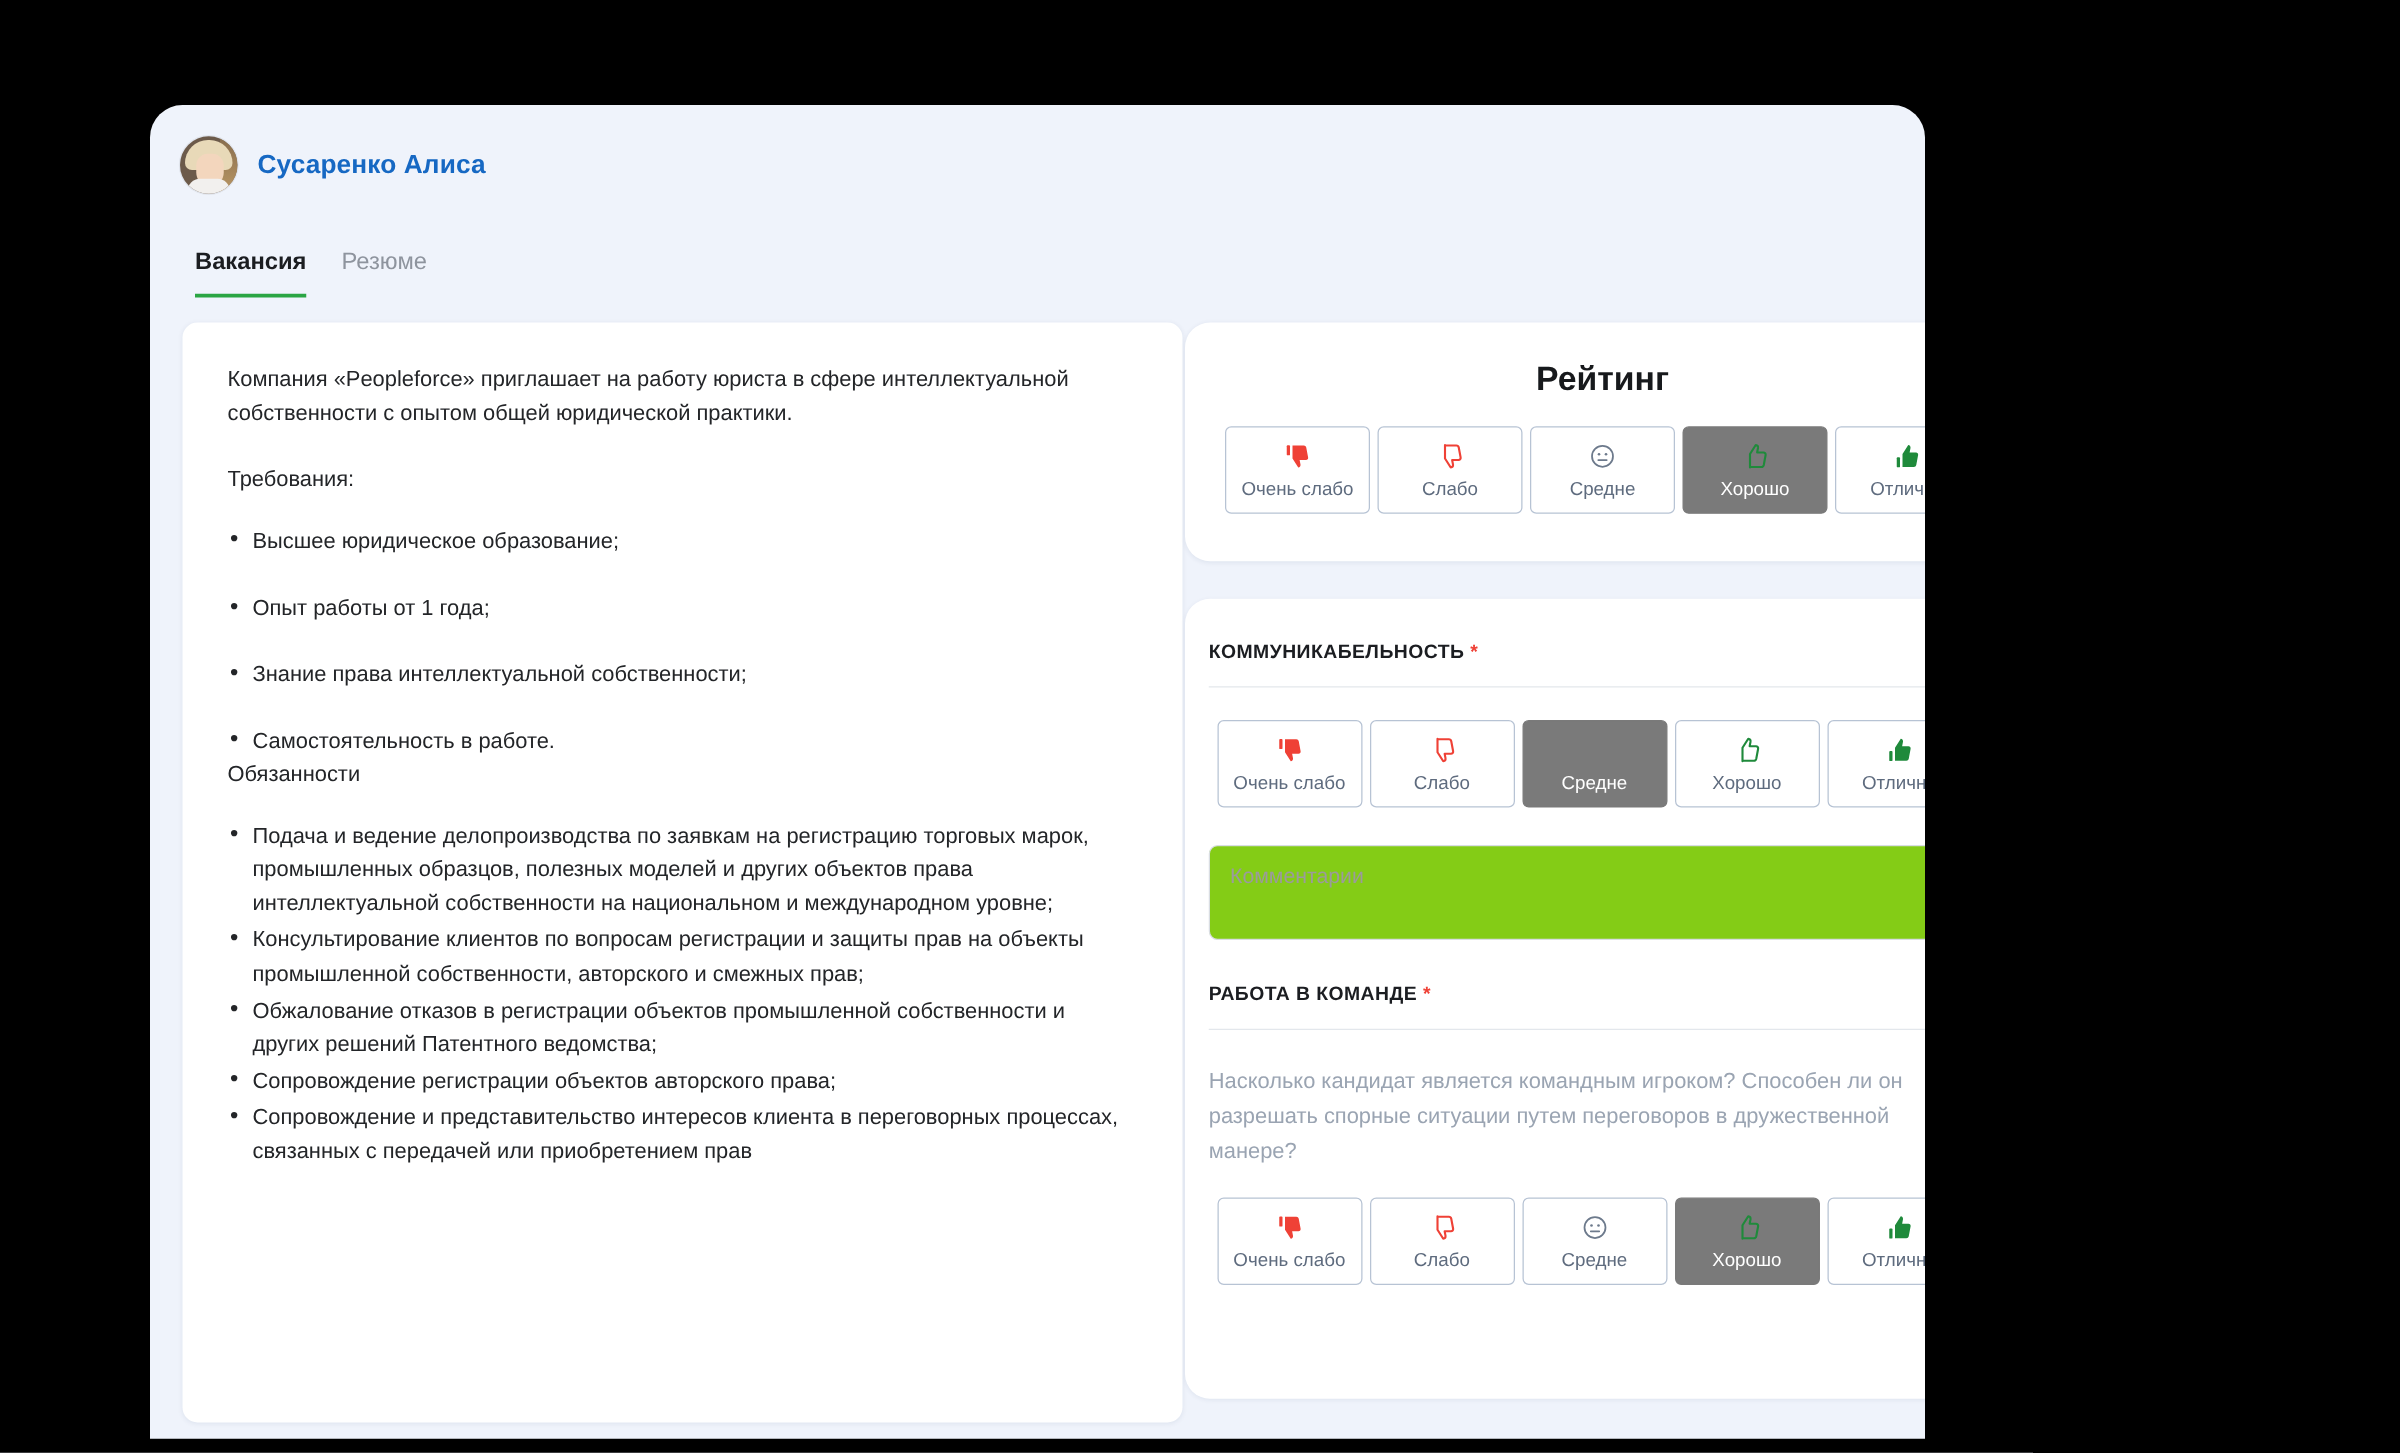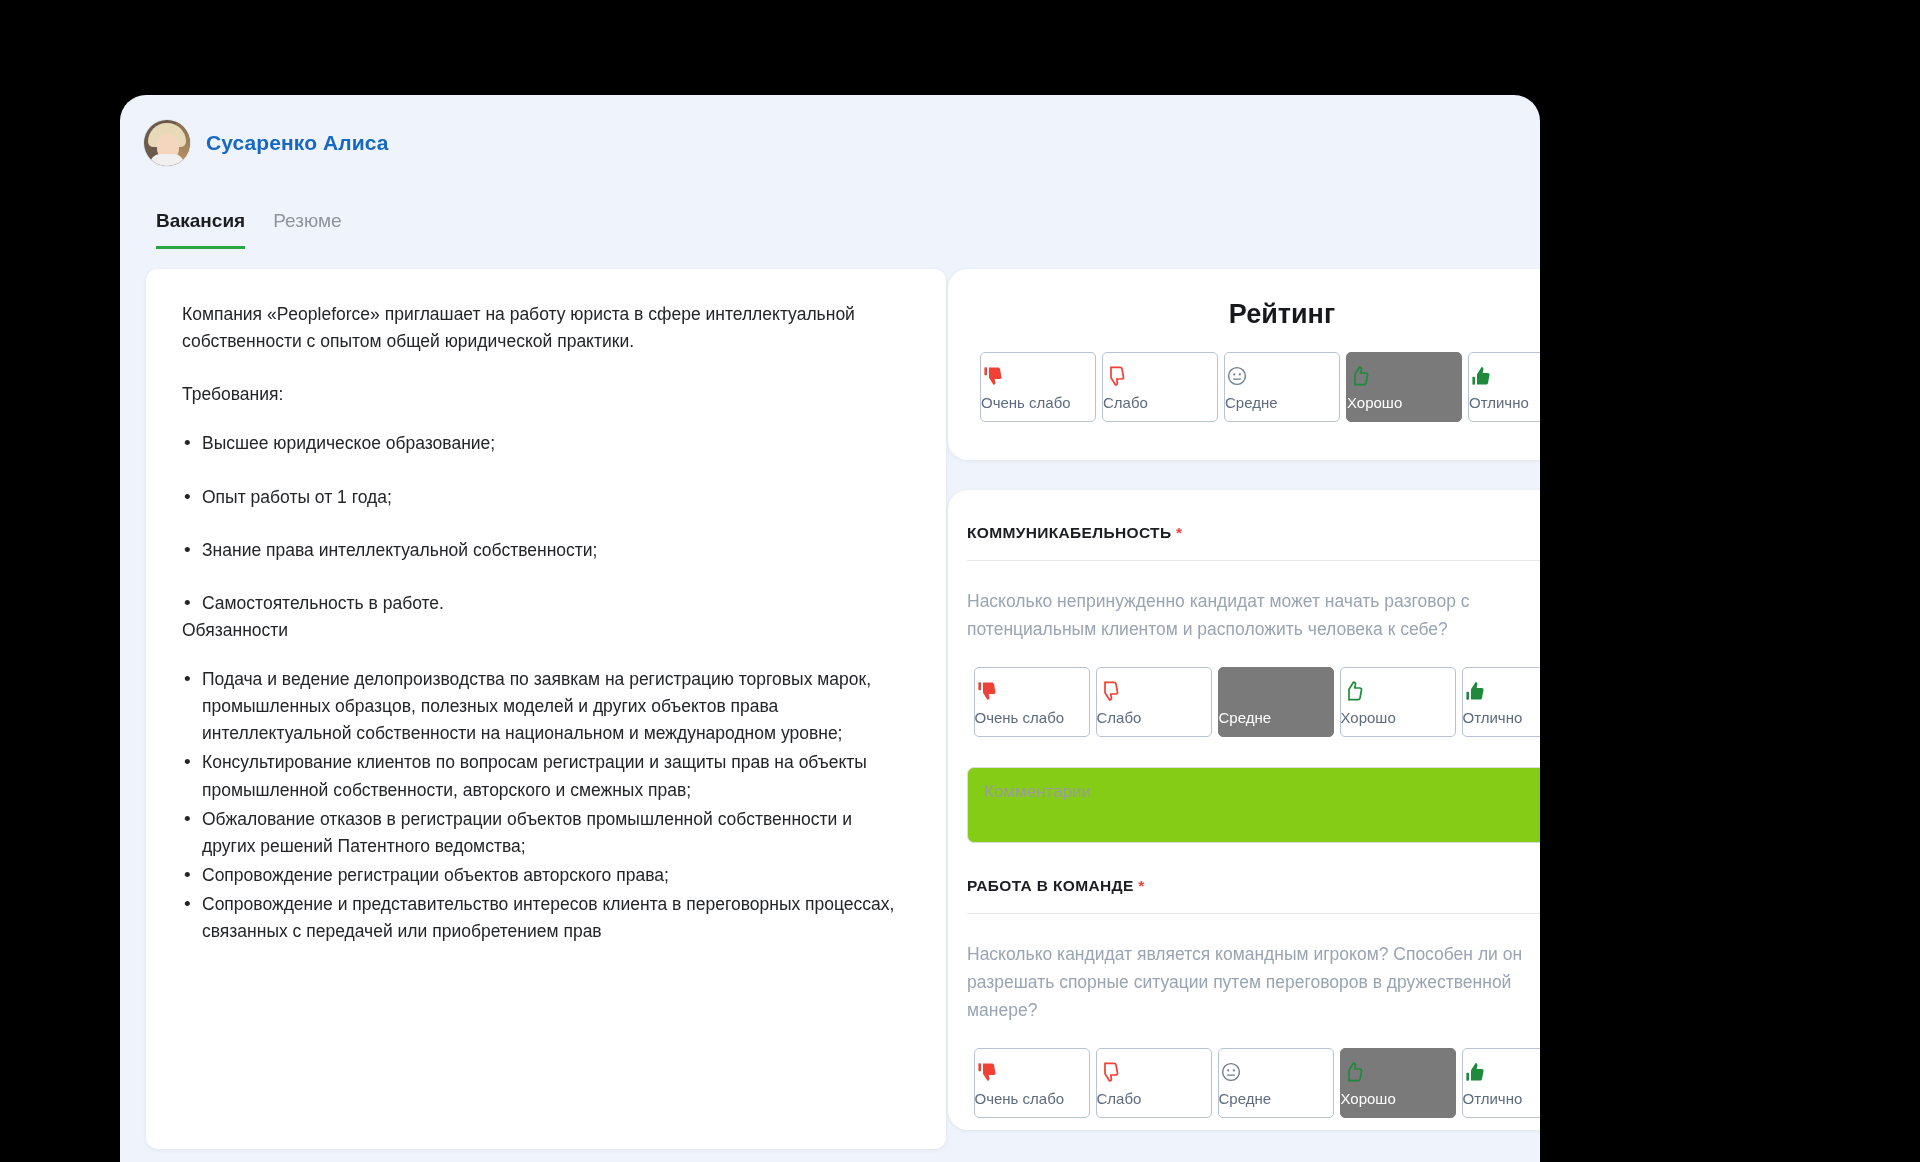--- a/index.html
+++ b/index.html
@@ -6,21 +6,21 @@
   html, body {
     width: 1920px; height: 1162px;
     background: #000;
     font-family: "Liberation Sans", "DejaVu Sans", sans-serif;
     overflow: hidden;
   }
 
   
   #app-window {
     position: absolute;
-    left: 120px; top: 95px;
+    left: 120px; top: 84px;
     width: 1420px; height: 1067px;
     background: #eff3fb;
     border-radius: 26px 26px 0 0;
     overflow: hidden;
   }
 
   
   #candidate-header {
     display: flex; align-items: center;
     gap: 16px;
@@ -113,21 +113,21 @@
   }
 
   
   .rating-row { display: flex; justify-content: center; gap: 6px; }
   .rating-btn {
     width: 116px; height: 70px;
     border: 1px solid #b7c3d4;
     border-radius: 5px;
     background: #fff;
     display: flex; flex-direction: column;
-    justify-content: center;
+    align-items: center; justify-content: center;
     gap: 7px;
     cursor: pointer;
   }
   .rating-btn .lbl {
     font-size: 15px; color: #5e6b7e; line-height: 1;
   }
   .rating-btn.selected {
     background: #7a7a7a; border-color: #7a7a7a;
   }
   .rating-btn.selected .lbl { color: #fff; }
@@ -248,21 +248,20 @@
       </div>
 
       <div id="criteria-panel" class="panel">
 
         <div class="criterion-block">
           <div class="criterion-title">
             <span>КОММУНИКАБЕЛЬНОСТЬ</span>
             <span class="req">*</span>
           </div>
           <hr class="criterion-rule">
-          <div class="criterion-question">Насколько непринужденно кандидат может начать разговор с потенциальным клиентом и расположить человека к себе?</div>
           <div class="rating-row">
               <div class="rating-btn">
                 <svg width="24" height="24" viewBox="0 0 24 24">
                   <path d="M8 3v10.8l4.6 7.2c1.3-.2 2-1.1 1.8-2.4L13.7 15h5.1c1.1 0 1.9-.9 1.7-2l-1.5-8C18.8 4.1 18 3.4 17.1 3.4H8z" fill="#ef4136"></path>
                   <rect x="3.4" y="3.2" width="2.6" height="8" rx=".7" fill="#ef4136"></rect>
                 </svg>
                 <span class="lbl">Очень слабо</span>
               </div>
               <div class="rating-btn">
                 <svg width="24" height="24" viewBox="0 0 24 24">

